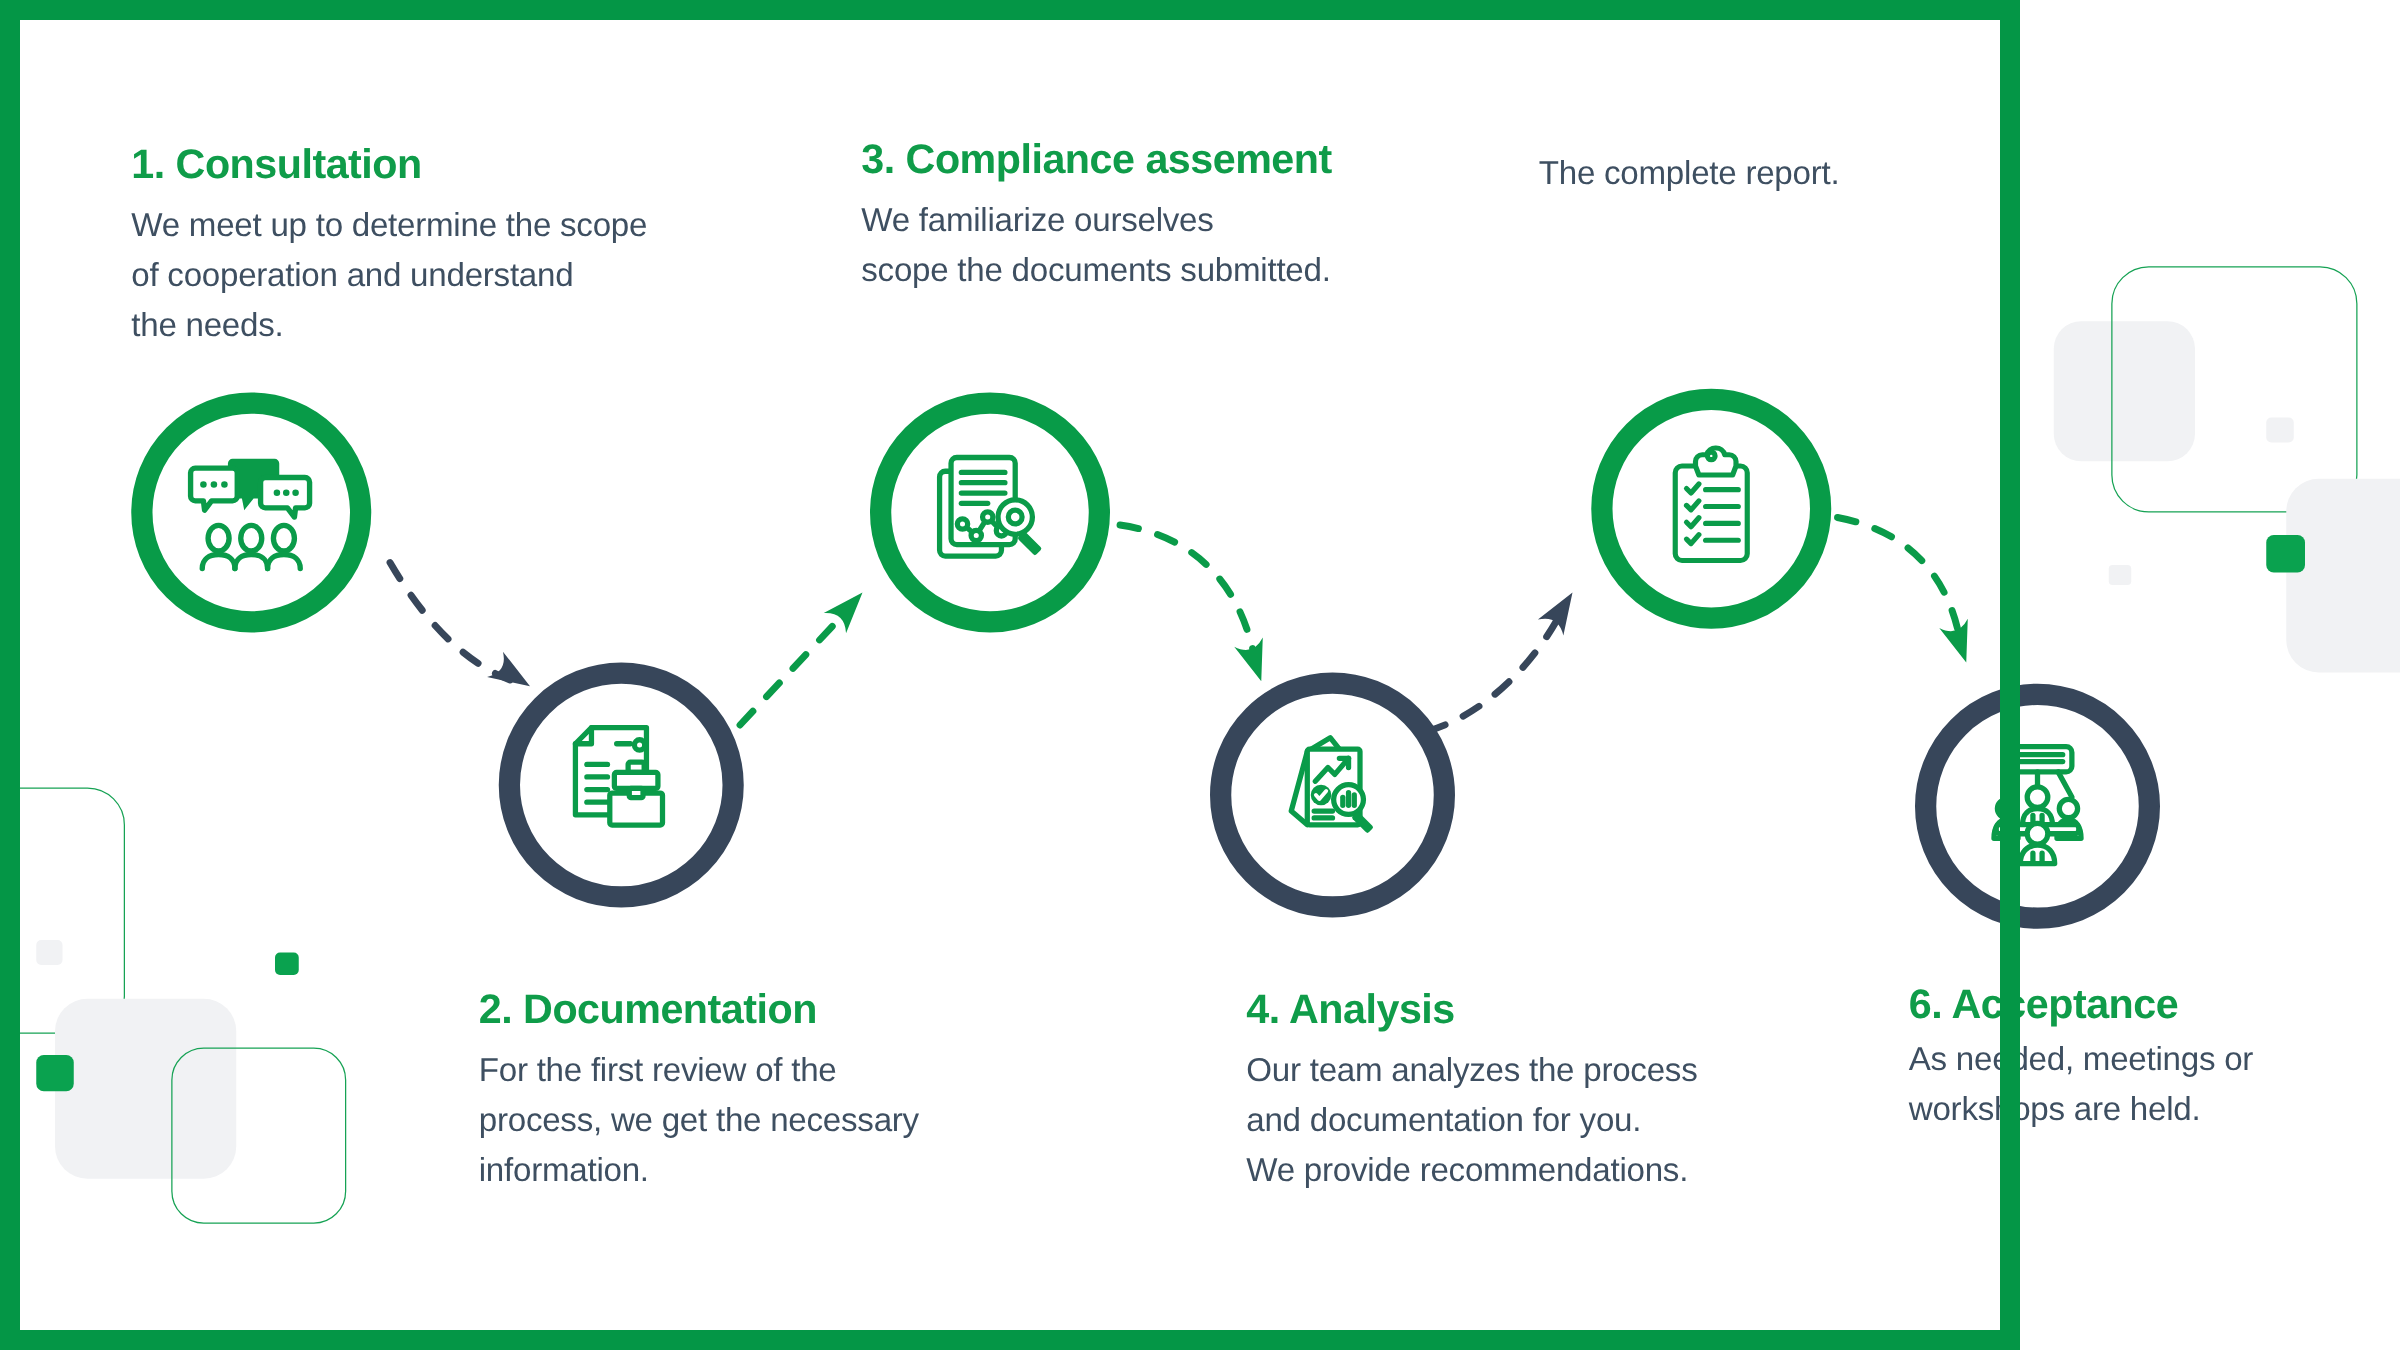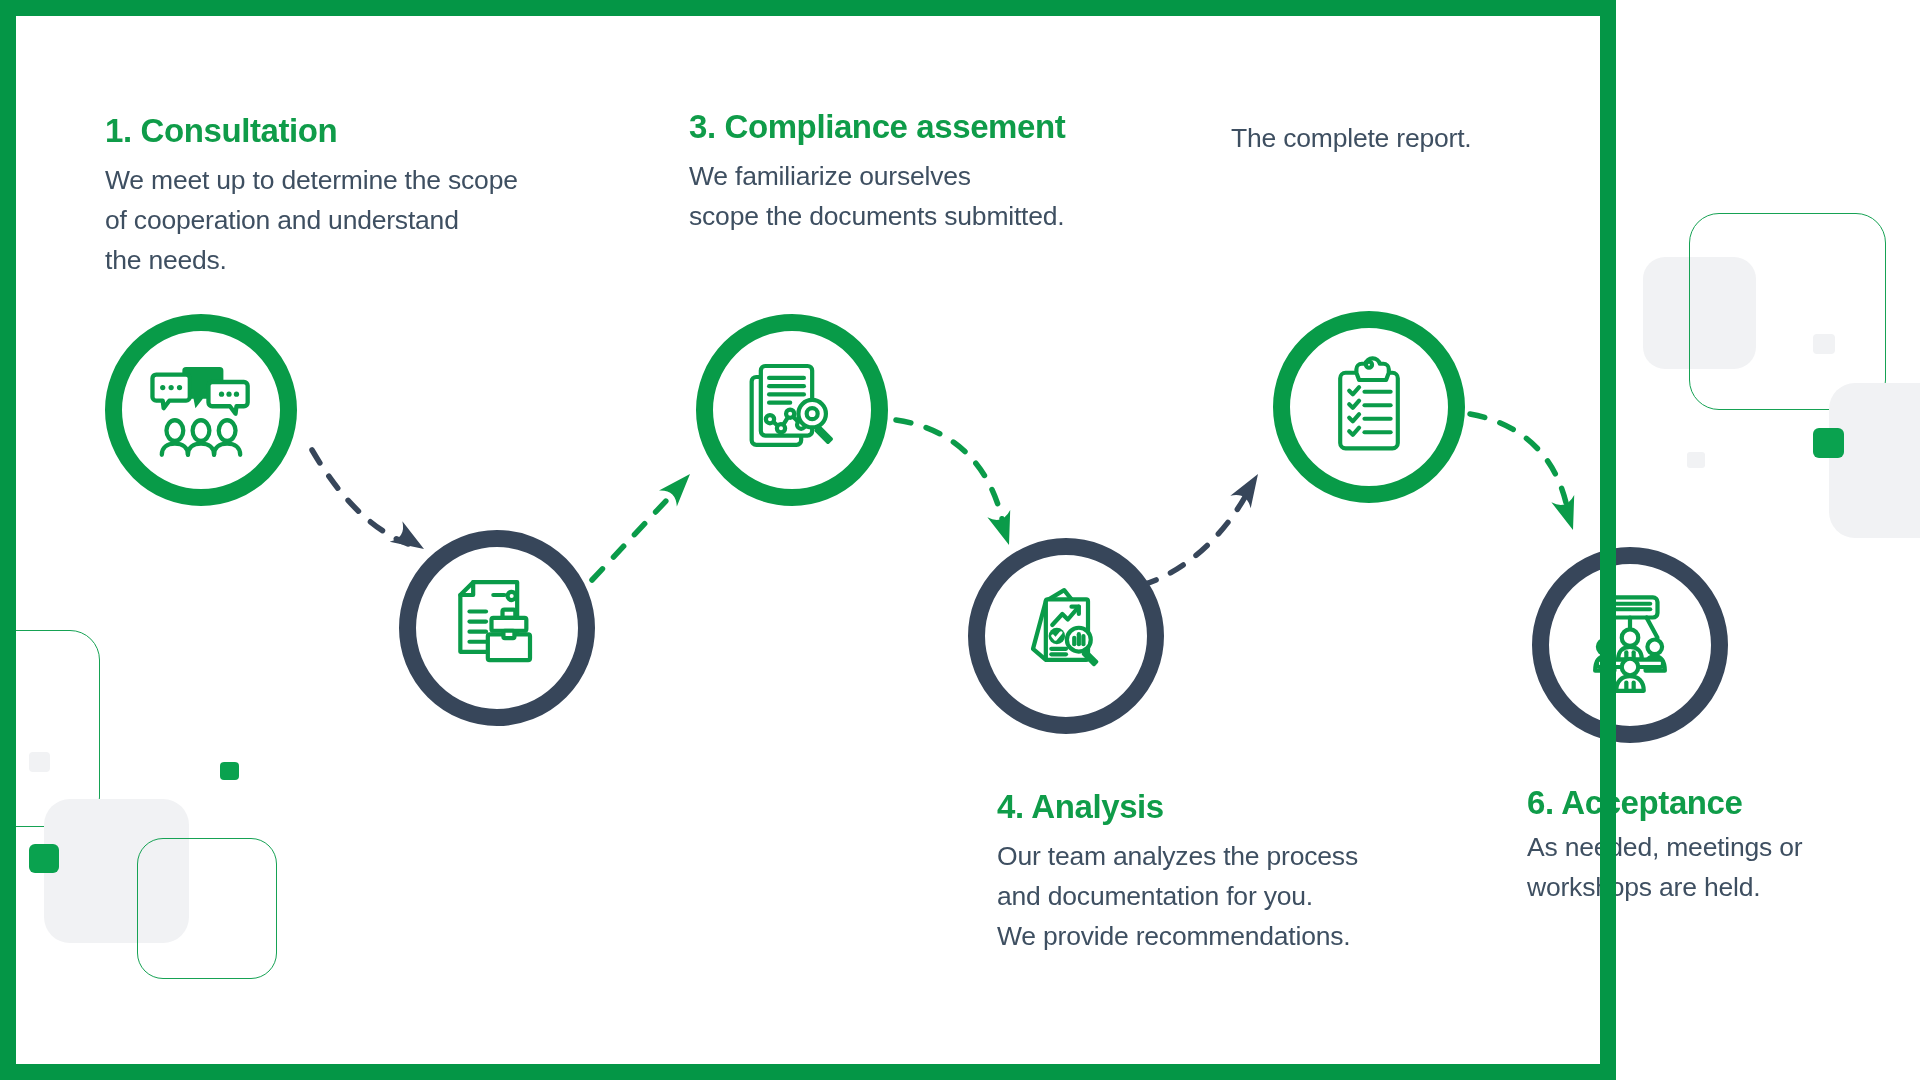--- a/index.html
+++ b/index.html
@@ -123,20 +123,26 @@
       <line class="icon-stroke" x1="30" y1="53" x2="48" y2="53"></line>
       <line class="icon-stroke" x1="30" y1="64" x2="48" y2="64"></line>
       <line class="icon-stroke" x1="30" y1="75" x2="48" y2="75"></line>
 
       <rect class="icon-stroke icon-white" x="66" y="40" width="14" height="9" rx="2"></rect>
       <rect class="icon-stroke icon-white" x="54" y="49" width="38" height="14" rx="2"></rect>
       <rect class="icon-stroke icon-white" x="50" y="67" width="46" height="28" rx="2"></rect>
       <rect class="icon-stroke icon-white" x="67" y="63" width="12" height="8" rx="1.5"></rect>
     </svg>
   </div>
+  <div class="step-text" style="left:383px; top:788px; width:420px;">
+    <div class="step-title">2. Documentation</div>
+    <div class="step-desc">For the first review of the
+process, we get the necessary
+information.</div>
+  </div>
 
   <div class="step-text" style="left:689px; top:108px; width:460px;">
     <div class="step-title">3. Compliance assement</div>
     <div class="step-desc">We familiarize ourselves
 scope the documents submitted.</div>
   </div>
   <div class="ring green" style="left:696px; top:314px;">
     <svg width="110" height="110" viewBox="0 0 120 120">
 
       <rect class="icon-stroke" x="16" y="24" width="54" height="74" rx="5"></rect>

